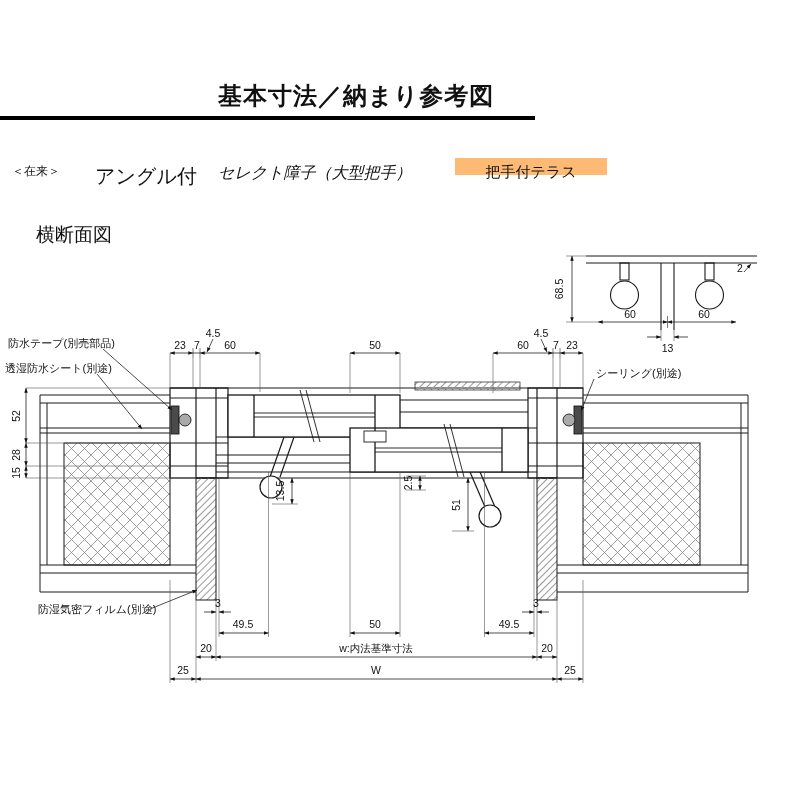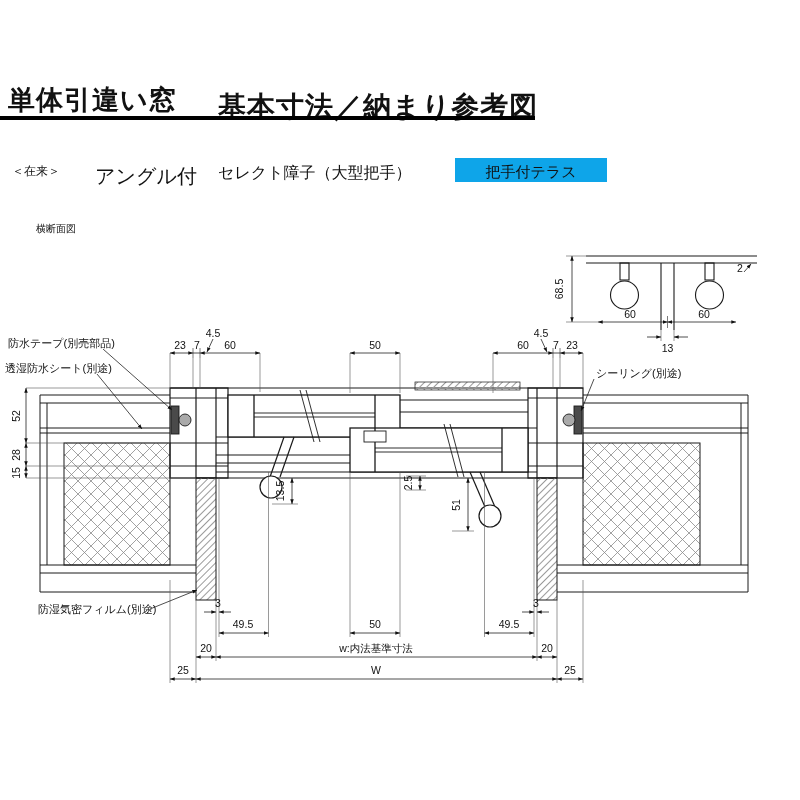--- a/index.html
+++ b/index.html
@@ -1,37 +1,36 @@
 <!DOCTYPE html>
 <html><head>
 <meta charset="utf-8">
 <style>
   html,body{margin:0;padding:0;background:#fff;}
   .page{position:relative;width:800px;height:800px;background:#ffffff;overflow:hidden;
         font-family:"Liberation Sans","DejaVu Sans",sans-serif;color:#111;}
   .abs{position:absolute;}
   .title-main{left:8px;top:82px;font-size:27px;font-weight:bold;letter-spacing:1px;}
-  .title-sub{left:218px;top:88px;font-size:28px;font-weight:bold;letter-spacing:1px;}
+  .title-sub{left:218px;top:80px;font-size:24px;font-weight:bold;letter-spacing:1px;}
   .title-bar{left:0;top:116px;width:535px;height:4px;background:#000;}
   .sub-prefix{left:12px;top:163px;font-size:12px;}
   .sub-item1{left:95px;top:163px;font-size:20px;}
-  .sub-item2{left:218px;top:163px;font-size:16px;}
-  .badge{left:455px;top:158px;width:152px;height:24px;background:#0ea5e9;
+  .sub-item2{left:218px;top:163px;font-size:16px;font-style:italic;}
+  .badge{left:455px;top:158px;width:152px;height:17px;background:#fdba74;
          font-size:15px;line-height:28px;text-align:center;}
-  .section-label{left:36px;top:222px;font-size:10px;}
+  .section-label{left:36px;top:222px;font-size:19px;}
   svg{position:absolute;left:0;top:0;}
   svg text{font-family:"Liberation Sans","DejaVu Sans",sans-serif;font-size:10.5px;fill:#111;}
   svg text.callout{font-size:11px;}
 </style>
 </head>
 <body>
 
 <div class="page">
 
-  <div class="abs title-main">単体引違い窓</div>
   <div class="abs title-sub">基本寸法／納まり参考図</div>
   <div class="abs title-bar"></div>
 
   <div class="abs sub-prefix">＜在来＞</div>
   <div class="abs sub-item1">アングル付</div>
   <div class="abs sub-item2">セレクト障子（大型把手）</div>
   <div class="abs badge">把手付テラス</div>
 
   <div class="abs section-label">横断面図</div>
 

